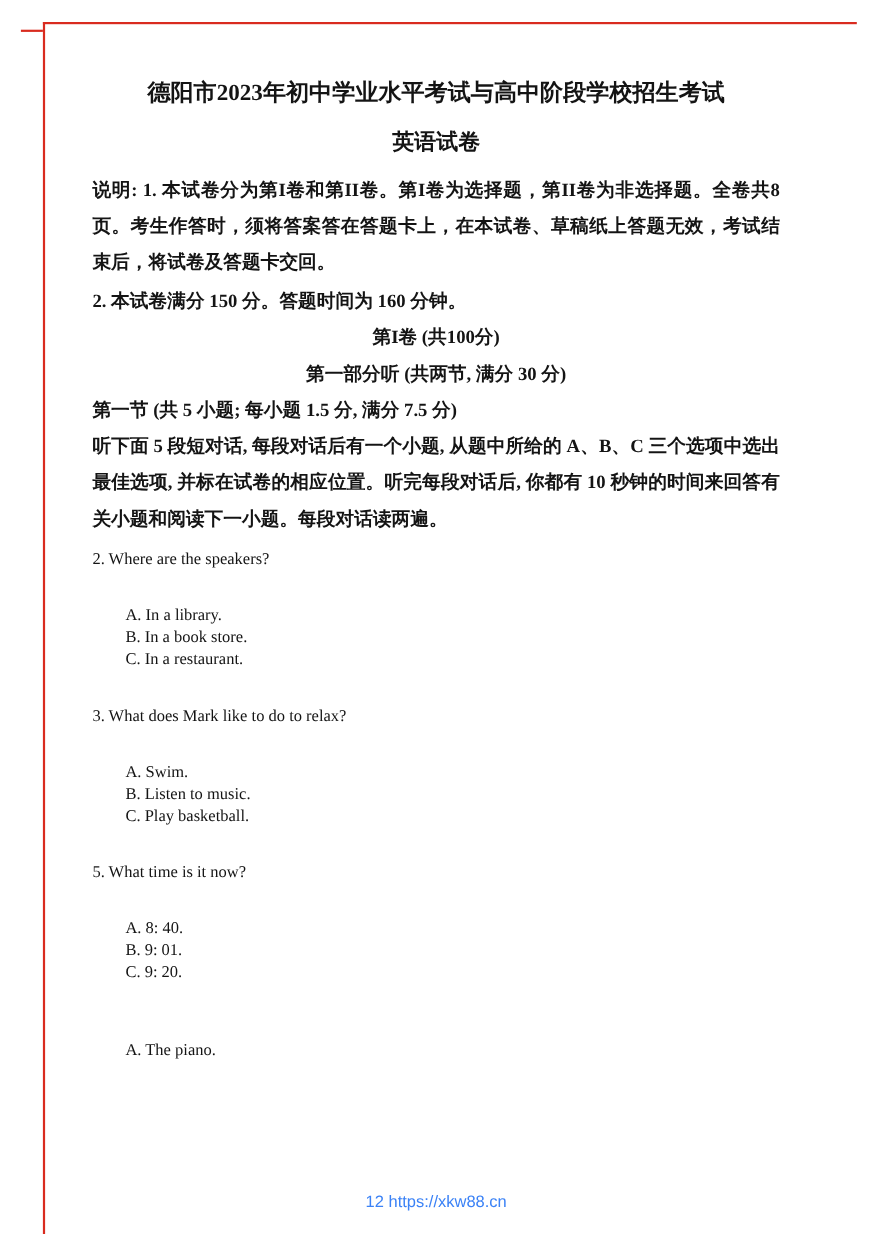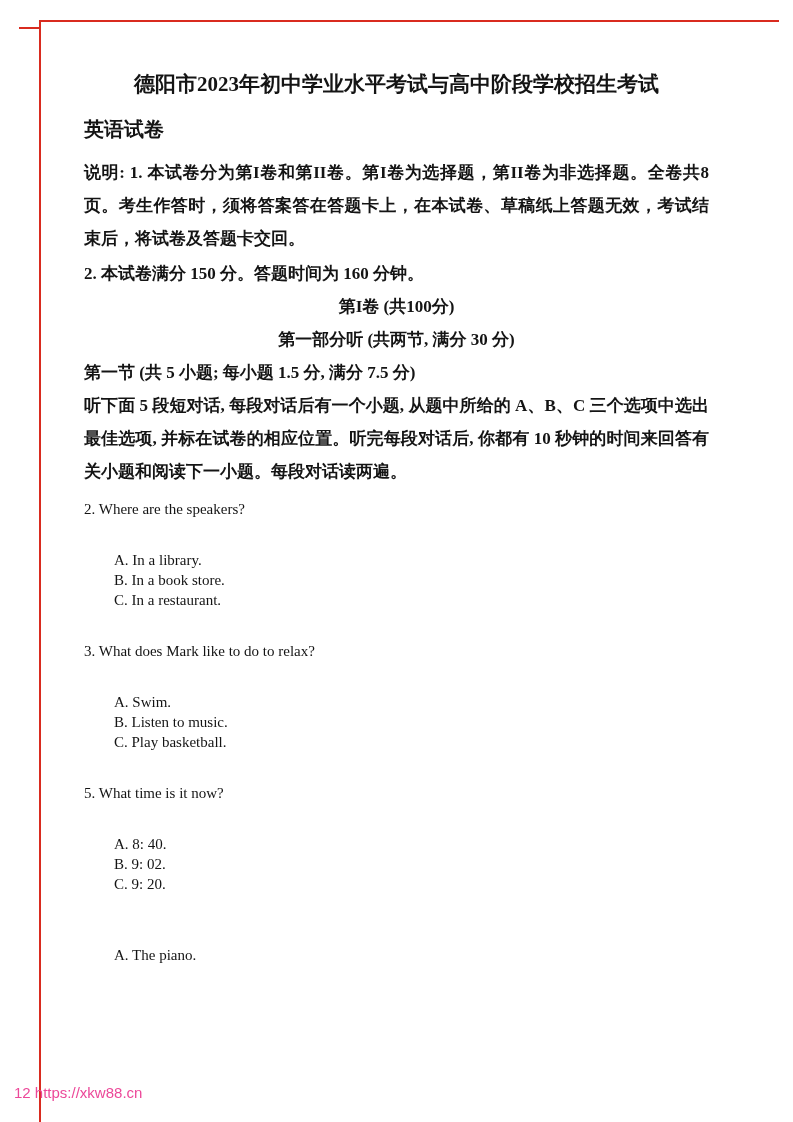--- a/index.html
+++ b/index.html
@@ -28,38 +28,38 @@
     background: #d92b1f;
   }
   .content {
     position: absolute; left: 70px; right: 70px; top: 58px;
   }
   .title {
     text-align: center; font-weight: bold; font-size: 21px;
     line-height: 28px; margin-bottom: 18px;
   }
   .subtitle {
-    text-align: left; font-weight: bold; font-size: 20px;
+    text-align: center; font-weight: bold; font-size: 20px;
     line-height: 26px; margin-bottom: 14px;
   }
   .cn {
     font-size: 17px; font-weight: bold; line-height: 33px;
     text-align: justify;
   }
   .cn.center { text-align: center; }
   .cn.block { margin-top: 2px; }
   .en {
     font-size: 15px; line-height: 20px; margin: 11px 0;
     white-space: pre-wrap;
   }
   .opts span { display: inline-block; margin-right: 38px; }
   .opts span:last-child { margin-right: 0; }
   .footer {
     position: absolute; left: 0; right: 0; top: 1072px;
-    text-align: left; color: #ec4899; font-size: 15px;
+    text-align: center; color: #3b82f6; font-size: 15px;
     font-family: "Liberation Sans", "DejaVu Sans", sans-serif;
   }
 </style>
 </head>
 <body>
 
 <div class="page">
 
   <div class="red-line-top"></div>
   <div class="red-line-left"></div>
@@ -95,21 +95,21 @@
         <span>A. Swim.</span>
         <span>B. Listen to music.</span>
         <span>C. Play basketball.</span>
       </div>
     </div>
 
     <div>
       <div class="en">5. What time is it now?</div>
       <div class="en opts">
         <span>A. 8: 40.</span>
-        <span>B. 9: 02.</span>
+        <span>B. 9: 01.</span>
         <span>C. 9: 20.</span>
       </div>
     </div>
 
     <div>
       <div class="en opts">
         <span>A. The piano.</span>
         
         
       </div>

